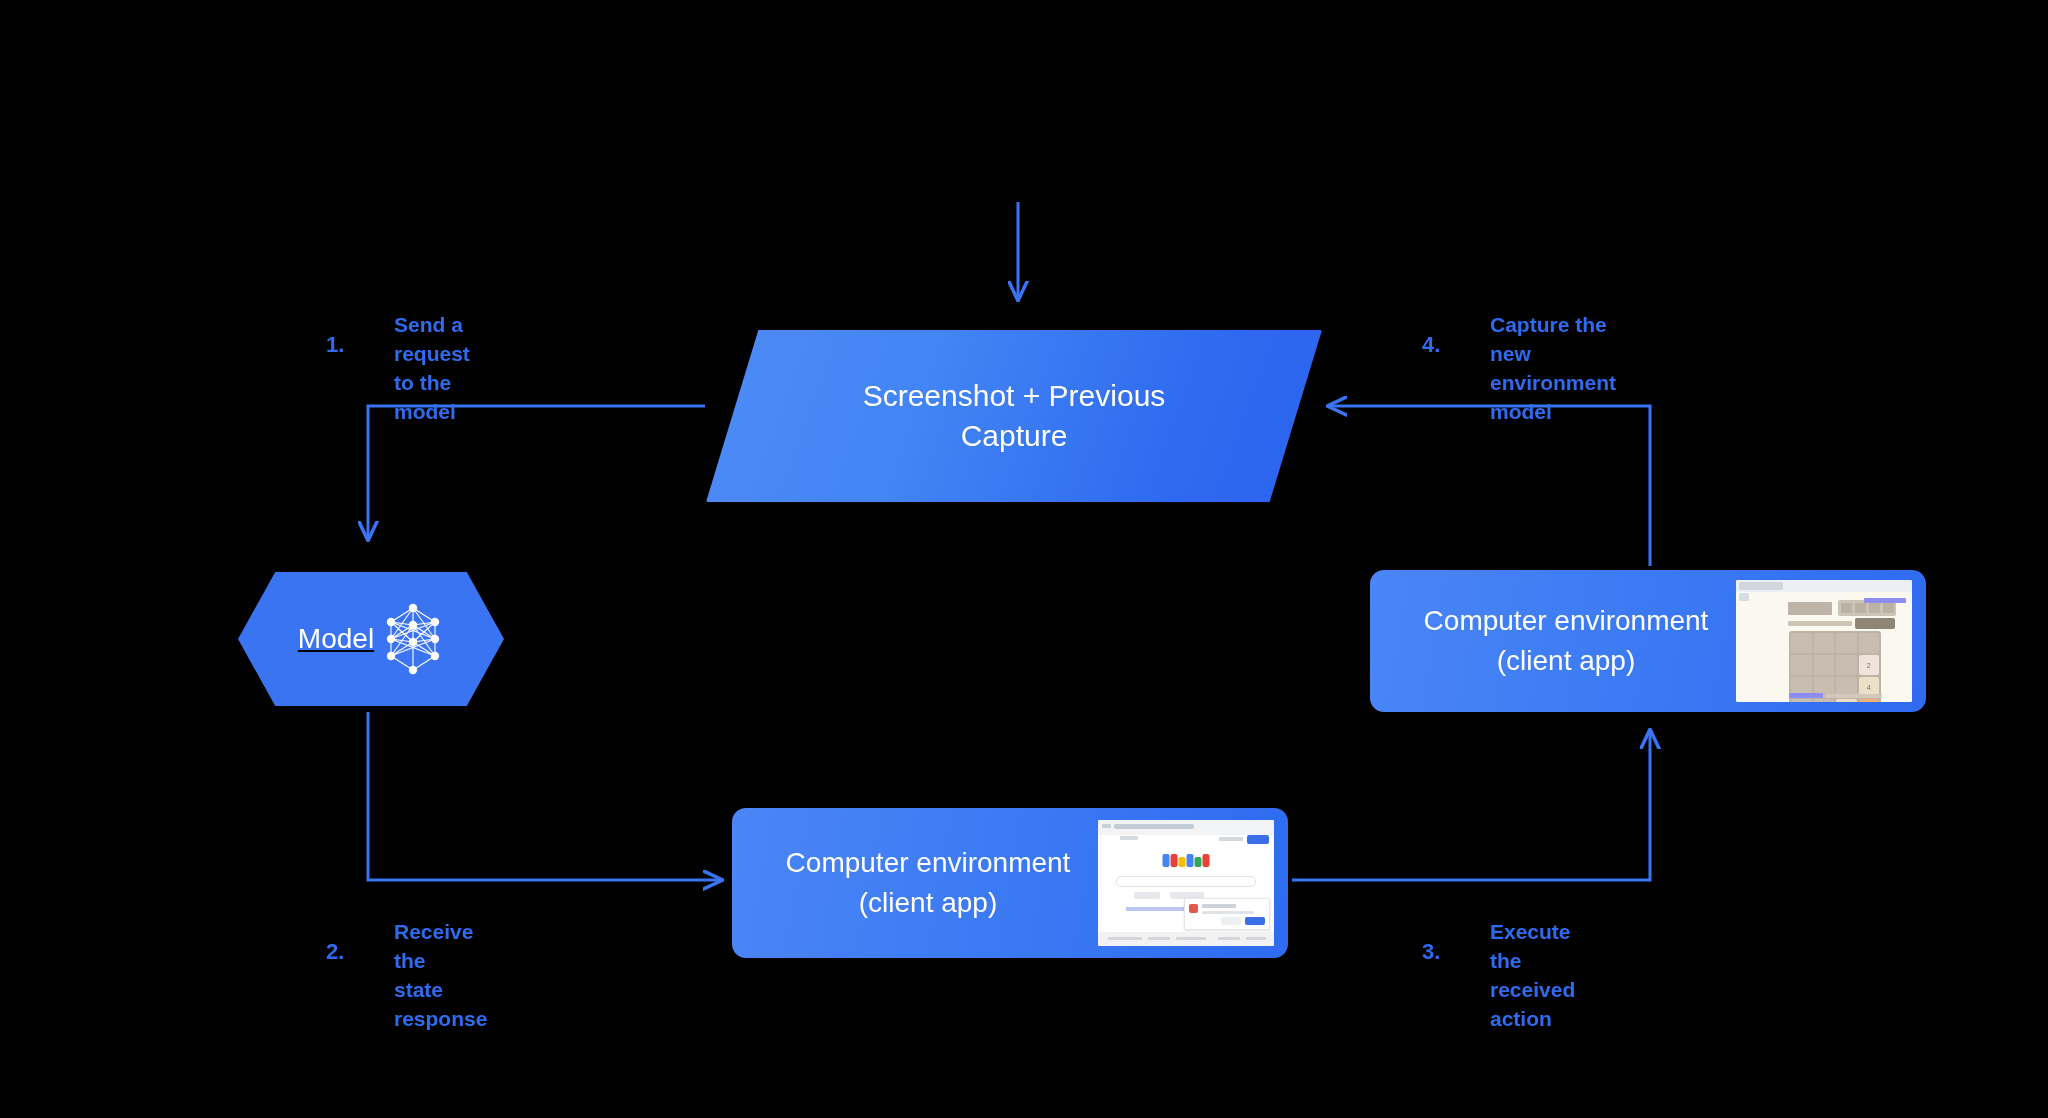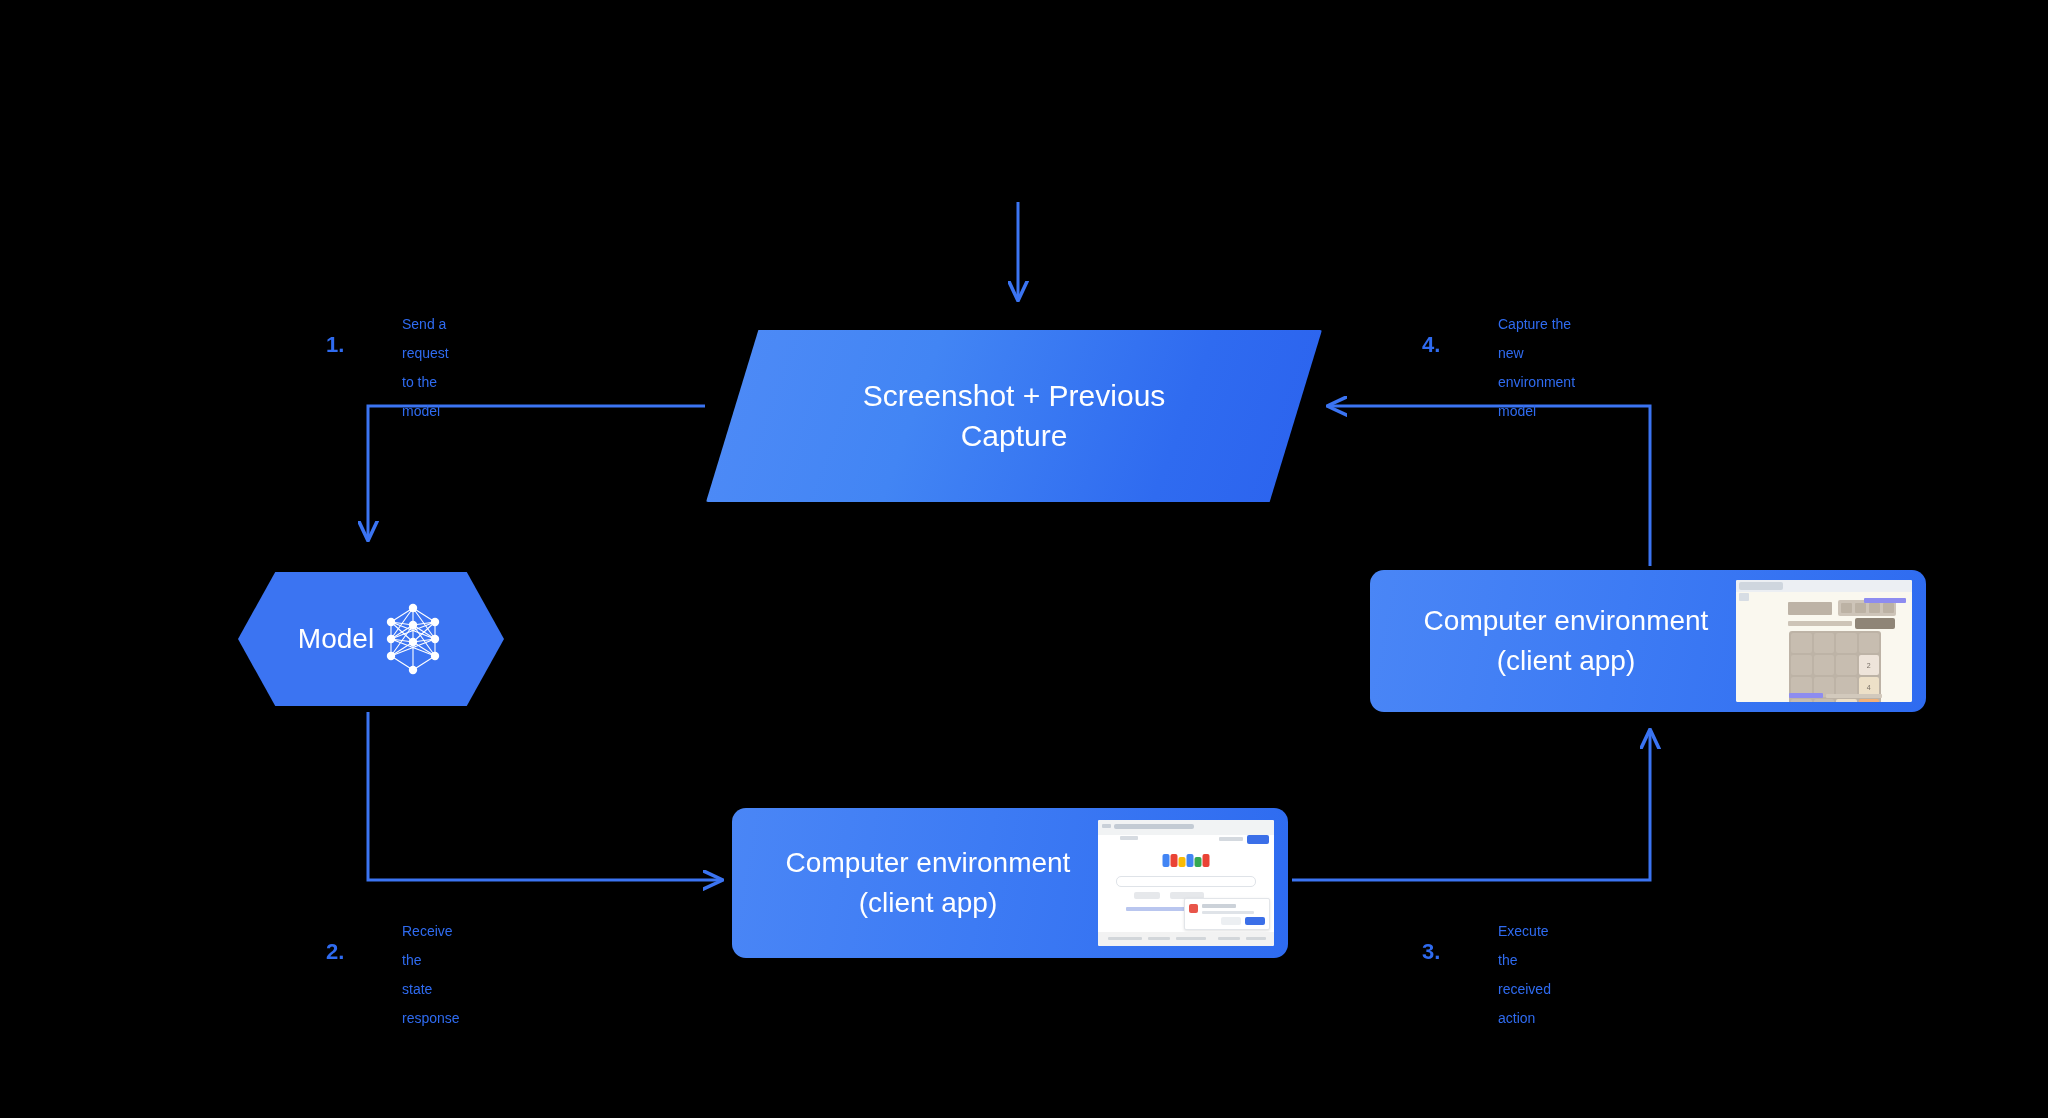--- a/index.html
+++ b/index.html
@@ -22,21 +22,21 @@
         border-radius:2px;}
   .para-label{position:absolute;inset:0;display:flex;flex-direction:column;
               align-items:center;justify-content:center;color:#fff;
               font-size:30px;line-height:40px;text-align:center;}
 
   
   .hex-wrap{position:absolute;left:238px;top:572px;width:266px;height:134px;}
   .hex{position:absolute;inset:0;background:#3b74f2;
        clip-path:polygon(14% 0%,86% 0%,100% 50%,86% 100%,14% 100%,0% 50%);}
   .hex-inner{position:absolute;inset:0;display:flex;align-items:center;
-             justify-content:center;gap:8px;}
+             justify-content:center;gap:8px;text-decoration:underline;}
   .hex-label{color:#fff;font-size:28px;}
   .nn{width:62px;height:76px;display:block;}
 
   
   .card{position:absolute;border-radius:14px;overflow:hidden;
         background:linear-gradient(100deg,#4a86f6 0%,#3d7bf4 45%,#2e6bf0 100%);
         display:flex;align-items:center;}
   .card.right{left:1370px;top:570px;width:556px;height:142px;}
   .card.bottom{left:732px;top:808px;width:556px;height:150px;}
   .card-label{color:#fff;font-size:28px;line-height:40px;text-align:center;
@@ -89,21 +89,21 @@
   .tgoog .dialog .dl1{position:absolute;left:17px;top:5px;width:34px;height:4px;background:#ccd2d9;border-radius:1px;}
   .tgoog .dialog .dl2{position:absolute;left:17px;top:12px;width:52px;height:3px;background:#dfe3e8;border-radius:1px;}
   .tgoog .dialog .db1{position:absolute;left:36px;bottom:4px;width:20px;height:8px;background:#eceff2;border-radius:2px;}
   .tgoog .dialog .db2{position:absolute;left:60px;bottom:4px;width:20px;height:8px;background:#3b6fe8;border-radius:2px;}
   .tgoog .footer{position:absolute;left:0;right:0;bottom:0;height:14px;background:#f2f2f2;}
   .tgoog .fl{position:absolute;top:5px;height:3px;background:#d2d6da;border-radius:1px;}
 
   
   .step{position:absolute;color:#2f6bf0;}
   .step .num{position:absolute;left:0;top:22px;font-size:22px;font-weight:700;}
-  .step .txt{position:absolute;left:76px;top:0;font-size:14px;font-weight:400;line-height:29px;white-space:pre-line;}
+  .step .txt{position:absolute;left:68px;top:0;font-size:21px;font-weight:700;line-height:29px;white-space:pre-line;}
 </style>
 </head>
 <body>
 
 <div class="canvas">
 
   <svg class="wires" viewBox="0 0 2048 1118">
     <defs>
       <marker id="ah" viewBox="0 0 10 10" refX="9" refY="5" markerWidth="7" markerHeight="7" orient="auto-start-reverse">
         <path d="M0,0.6 L9.4,5 L0,9.4" fill="none" stroke="#3b74f2" stroke-width="1.7" stroke-linecap="round" stroke-linejoin="round"></path>

